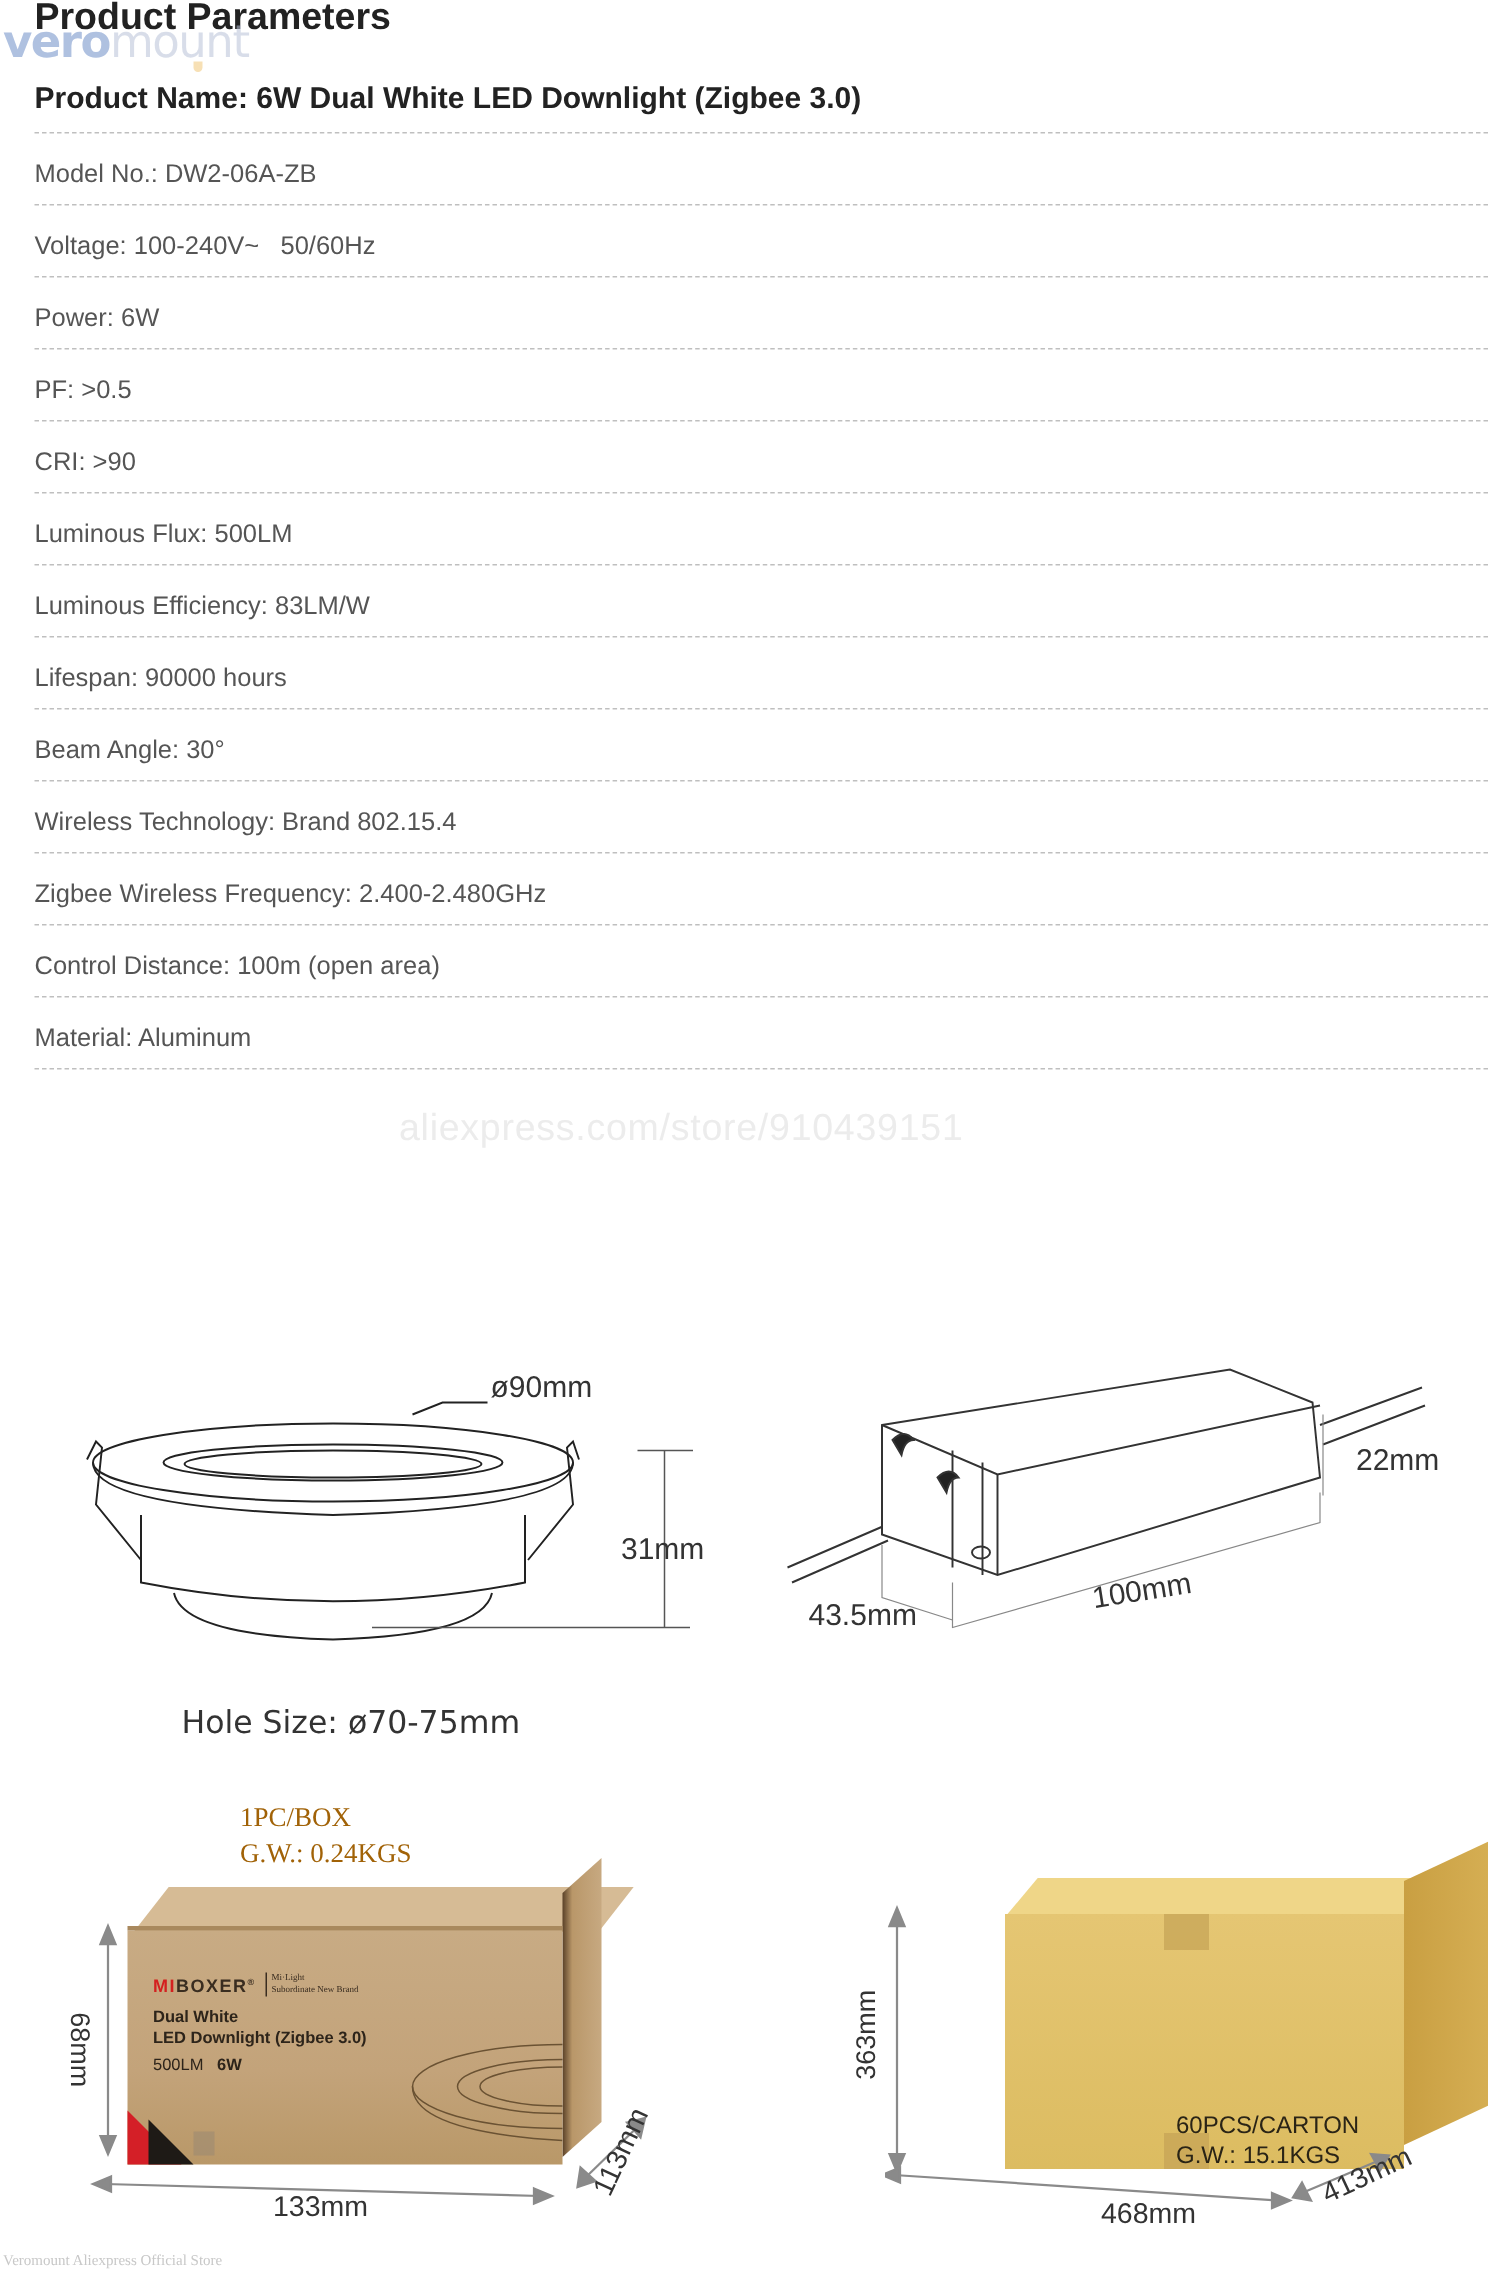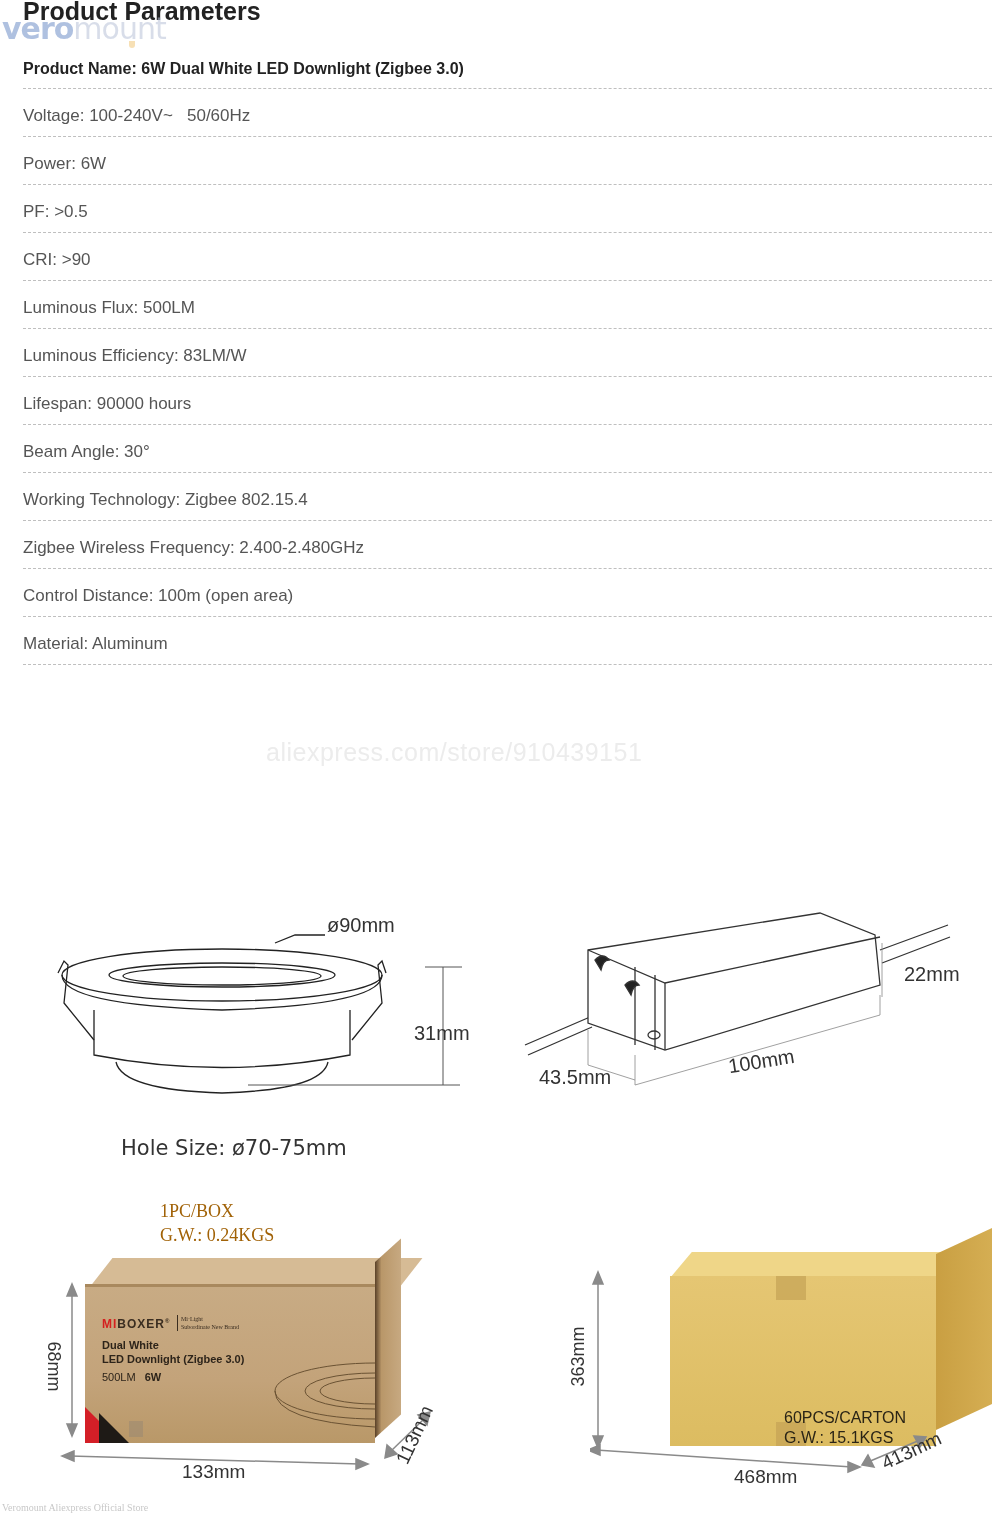--- a/index.html
+++ b/index.html
@@ -8,21 +8,21 @@
 
   .title { position: absolute; left: 23px; top: -3px; font-size: 25px; font-weight: bold; color: #222; letter-spacing: 0px; }
   .logo { position: absolute; left: 2px; top: 14px; font-size: 30px; font-family: "DejaVu Sans", sans-serif; letter-spacing: -1px; opacity: 0.55; line-height: 1; }
   .logo .a { color: #6f8fc8; font-weight: bold; }
   .logo .b { color: #b9c3d8; font-weight: normal; text-align: right; }
   .logo .bulb { position: absolute; left: 127px; top: 27px; width: 6px; height: 7px; background: #f1c779; border-radius: 0 0 3px 3px; }
 
   .params { position: absolute; left: 23px; top: 41px; width: 969px; }
   .row { height: 48px; border-bottom: 1px dashed #bfbfbf; position: relative; }
   .row span { position: absolute; left: 0; bottom: 10px; font-size: 17px; color: #555; white-space: pre; }
-  .row.first span { color: #222; font-weight: bold; font-size: 16px; }
+  .row.first span { color: #222; font-weight: bold; font-size: 20px; }
 
   .watermark { position: absolute; left: 266px; top: 738px; font-size: 25px; color: #ececec; letter-spacing: 0.5px; }
 
   .figure { position: absolute; }
   .dimtext { position: absolute; font-size: 20px; color: #333; white-space: nowrap; }
   .caption { position: absolute; font-size: 21px; color: #333; white-space: nowrap; font-family: "DejaVu Sans", sans-serif; }
   .boxcap { position: absolute; font-size: 18px; color: #a16207; text-align: left; font-family: Liberation Serif, serif; line-height: 24px; }
 
   .box-small { position: absolute; left: 85px; top: 1258px; width: 315px; height: 185px; }
   .box-front { position: absolute; left: 0; top: 26px; width: 290px; height: 159px; background: linear-gradient(180deg, #c8ab84 0%, #c3a37a 60%, #b99868 100%); border-top: 3px solid #a9895e; }
@@ -52,20 +52,23 @@
 <div class="logo">
   <span class="a">vero</span><span class="b">mount</span>
   <i class="bulb"></i>
 </div>
 
 <div class="params">
   <div class="row first">
       <span>Product Name: 6W Dual White LED Downlight (Zigbee 3.0)</span>
     </div>
   <div class="row">
+      <span>Model No.: DW2-06A-ZB</span>
+    </div>
+  <div class="row">
       <span>Voltage: 100-240V~   50/60Hz</span>
     </div>
   <div class="row">
       <span>Power: 6W</span>
     </div>
   <div class="row">
       <span>PF: &gt;0.5</span>
     </div>
   <div class="row">
       <span>CRI: &gt;90</span>
@@ -76,21 +79,21 @@
   <div class="row">
       <span>Luminous Efficiency: 83LM/W</span>
     </div>
   <div class="row">
       <span>Lifespan: 90000 hours</span>
     </div>
   <div class="row">
       <span>Beam Angle: 30°</span>
     </div>
   <div class="row">
-      <span>Working Technology: Zigbee 802.15.4</span>
+      <span>Wireless Technology: Brand 802.15.4</span>
     </div>
   <div class="row">
       <span>Zigbee Wireless Frequency: 2.400-2.480GHz</span>
     </div>
   <div class="row">
       <span>Control Distance: 100m (open area)</span>
     </div>
   <div class="row">
       <span>Material: Aluminum</span>
     </div>

